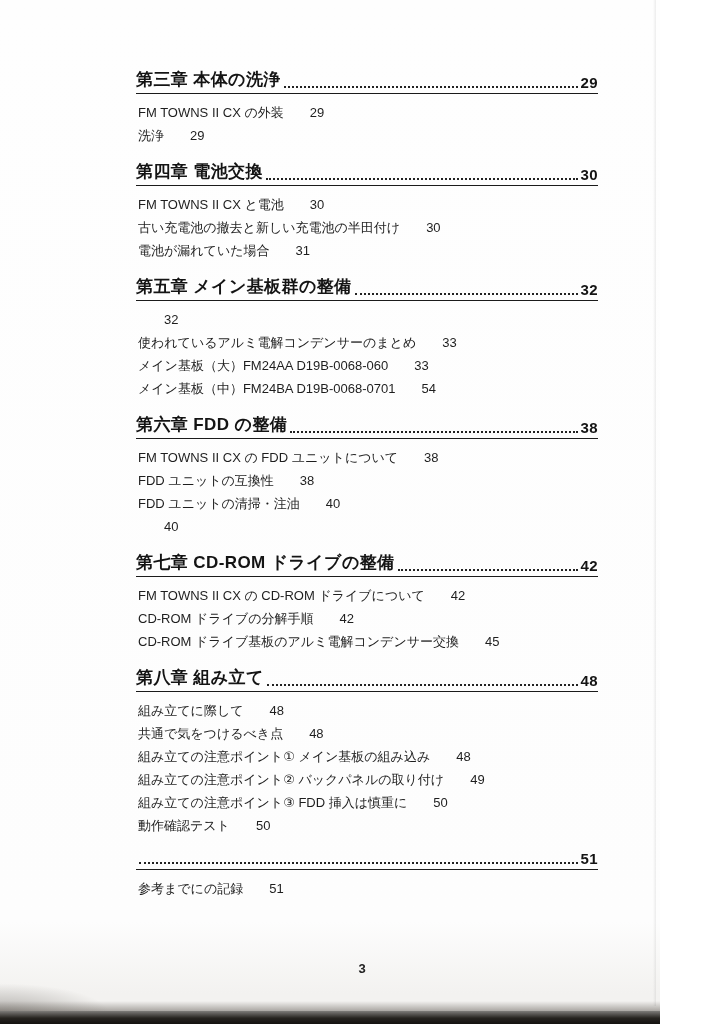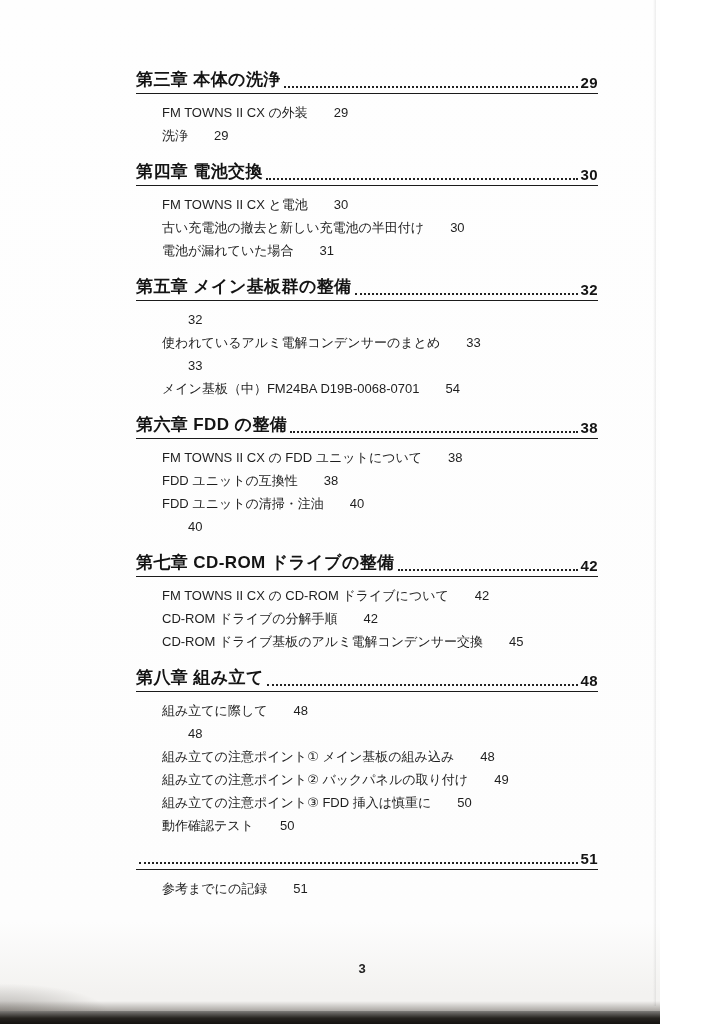--- a/index.html
+++ b/index.html
@@ -33,21 +33,21 @@
     color: #141414;
   }
   .ch-title { white-space: nowrap; }
   .leader {
     flex: 1 1 auto; height: 4px;
     border-bottom: 2px dotted #222;
     margin: 0 3px 3px 3px;
     min-width: 20px;
   }
   .ch-page { font-size: 15px; white-space: nowrap; }
-  .items { list-style: none; margin: 7px 0 0 26px; padding: 0; }
+  .items { list-style: none; margin: 7px 0 0 2px; padding: 0; }
   .item {
     display: flex; align-items: baseline;
     font-size: 13px; line-height: 23px; color: #1e1e1e;
   }
   .it-label { white-space: nowrap; }
   .it-page { margin-left: 26px; }
   .footer-page {
     position: absolute; left: 0; width: 724px; top: 961px;
     text-align: center; font-size: 13px; font-weight: bold; color: #222;
   }
@@ -118,20 +118,21 @@
       </div>
       <ul class="items">
         <li class="item">
             <span class="it-page">32</span>
           </li>
         <li class="item">
             <span class="it-label">使われているアルミ電解コンデンサーのまとめ</span>
             <span class="it-page">33</span>
           </li>
         <li class="item">
+            <span class="it-label">メイン基板（大）FM24AA D19B-0068-060</span>
             <span class="it-page">33</span>
           </li>
         <li class="item">
             <span class="it-label">メイン基板（中）FM24BA D19B-0068-0701</span>
             <span class="it-page">54</span>
           </li>
       </ul>
     </section>
 
     <section class="chapter">
@@ -186,20 +187,21 @@
         <span class="ch-title">第八章 組み立て</span>
         <span class="leader"></span>
         <span class="ch-page">48</span>
       </div>
       <ul class="items">
         <li class="item">
             <span class="it-label">組み立てに際して</span>
             <span class="it-page">48</span>
           </li>
         <li class="item">
+            <span class="it-label">共通で気をつけるべき点</span>
             <span class="it-page">48</span>
           </li>
         <li class="item">
             <span class="it-label">組み立ての注意ポイント① メイン基板の組み込み</span>
             <span class="it-page">48</span>
           </li>
         <li class="item">
             <span class="it-label">組み立ての注意ポイント② バックパネルの取り付け</span>
             <span class="it-page">49</span>
           </li>

